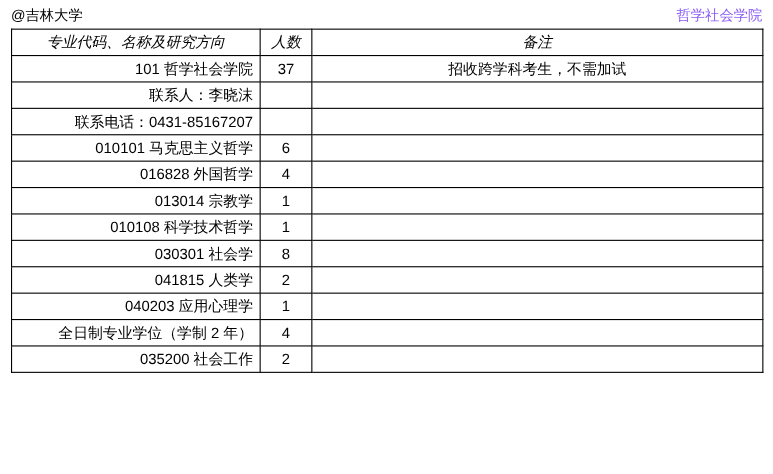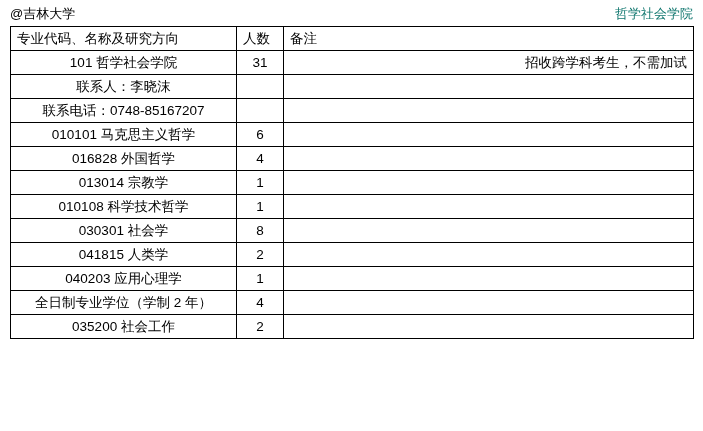--- a/index.html
+++ b/index.html
@@ -28,21 +28,21 @@
     font-size: 13px;
     line-height: 16px;
   }
   .header-left {
     font-size: 13px;
     color: #000;
     white-space: nowrap;
   }
   .header-right {
     font-size: 13px;
-    color: #0f766e;
+    color: #8b5cf6;
     white-space: nowrap;
   }
   table.main-table {
     border-collapse: collapse;
     width: 683px;
     margin: 0 10px;
     table-layout: fixed;
   }
   table.main-table td,
   table.main-table th {
@@ -51,33 +51,34 @@
     height: 23px;
     font-size: 13.5px;
     vertical-align: middle;
     font-weight: normal;
   }
   col.c-major { width: 226px; }
   col.c-count { width: 47px; }
   col.c-note  { width: 410px; }
 
   th.col-head {
-    text-align: left;
+    text-align: center;
     font-weight: bold;
     font-size: 13.5px;
+    font-style: italic;
   }
   td.major {
-    text-align: center;
+    text-align: right;
     white-space: nowrap;
   }
   td.count {
     text-align: center;
   }
   td.note {
-    text-align: right;
+    text-align: center;
     white-space: nowrap;
   }
   .bold {
     font-weight: bold;
   }
 </style>
 </head>
 <body>
 
 <div class="page">
@@ -96,30 +97,30 @@
     <thead>
       <tr>
         <th class="col-head">专业代码、名称及研究方向</th>
         <th class="col-head">人数</th>
         <th class="col-head">备注</th>
       </tr>
     </thead>
     <tbody>
       <tr>
         <td class="major bold">101 哲学社会学院</td>
-        <td class="count">31</td>
+        <td class="count">37</td>
         <td class="note">招收跨学科考生，不需加试</td>
       </tr>
       <tr>
         <td class="major bold">联系人：李晓沫</td>
         <td class="count"></td>
         <td class="note"></td>
       </tr>
       <tr>
-        <td class="major bold">联系电话：0748-85167207</td>
+        <td class="major bold">联系电话：0431-85167207</td>
         <td class="count"></td>
         <td class="note"></td>
       </tr>
       <tr>
         <td class="major bold">010101 马克思主义哲学</td>
         <td class="count">6</td>
         <td class="note"></td>
       </tr>
       <tr>
         <td class="major bold">016828 外国哲学</td>

